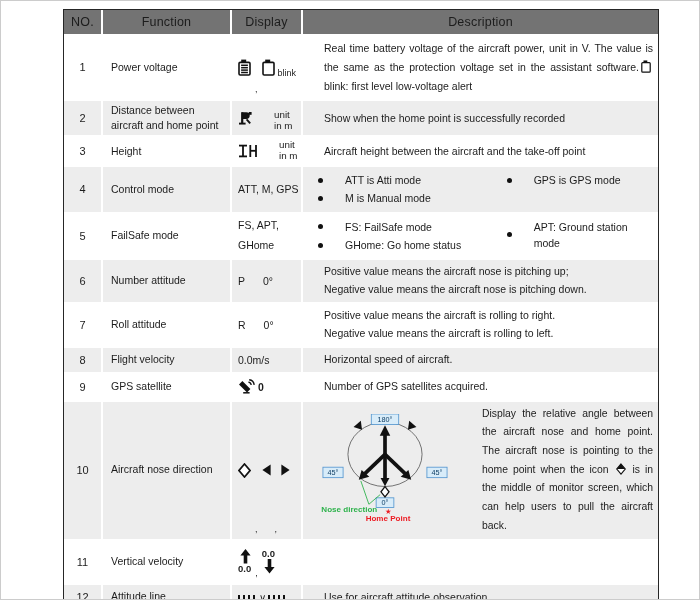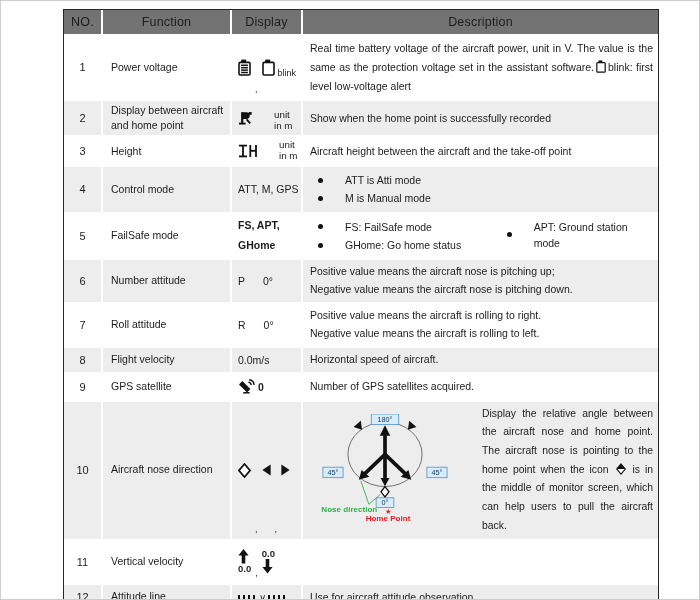--- a/index.html
+++ b/index.html
@@ -17,41 +17,41 @@
     gap:2px; margin-top:2px; background:#ffffff;
   }
   .trow.thead { margin-top:0; }
   .cell { background:#ffffff; display:flex; align-items:center; font-size:10.5px; min-height:var(--h,24px); box-sizing:border-box; }
   .gray .cell { background:#ededed; }
   .thead .cell { background:#737373; justify-content:center; font-size:12.5px; letter-spacing:.2px; }
   .c-no { justify-content:center; font-size:11px; }
   .c-fn { padding:2px 4px 2px 8px; line-height:1.45; }
   .c-disp { padding:2px 2px 2px 6px; gap:3px; }
   .c-desc { padding:3px 5px 3px 7px; line-height:1.55; }
-  .desc-block { width:100%; }
+  .desc-block { width:100%;margin-left:14px; }
   .just { text-align:justify; }
   .lh18 { line-height:1.8; }
   .lh17 { line-height:1.7; }
   .sub { font-size:9px; align-self:flex-end; margin-bottom:19px; }
   .unit { font-size:9.8px; align-self:flex-end; margin-bottom:2px; margin-left:19px; }
   .sep { font-size:9px; align-self:flex-end; margin:0 1px 3px 1px; }
   .bold { font-weight:bold; }
   .ic { flex:none; display:inline-block; vertical-align:middle; }
   .bullet-cols { display:grid; grid-template-columns:55% 45%; width:100%; align-items:start; }
   .bline { display:flex; align-items:center; margin:2px 0; }
   .dot { width:5px; height:5px; border-radius:50%; background:#111; margin:0 22px 0 8px; flex:none; }
   .vline { display:flex; align-items:center; gap:5px; margin:2px 0; }
-  .vv-col { display:flex; flex-direction:column; align-items:flex-start; line-height:1.1; }
+  .vv-col { display:flex; flex-direction:column; align-items:flex-end; line-height:1.1; }
   .vv-val { font-weight:bold; font-size:9.5px; }
   .tick { width:2px; height:5px; background:#111; margin-right:3px; display:inline-block; }
   .vmark { font-size:10px; margin:0 2px 0 1px; }
   .inline-ic { vertical-align:-2px; margin:0 2px; }
   .r10desc { display:flex; gap:22px; width:100%; align-items:center; }
   .figwrap { flex:none; }
-  .disp2 { line-height:1.9;font-weight:bold; }
+  .disp2 { line-height:1.9; }
   .pgap { display:inline-block; width:12px; }
 </style>
 </head>
 <body>
 
 <svg width="0" height="0" style="position:absolute" aria-hidden="true">
   <defs>
     <g id="bat-full">
       <rect x="3.2" y="0.6" width="5" height="2.8" fill="#111"></rect>
       <rect x="1" y="3.4" width="11" height="12.6" rx="1.2" fill="none" stroke="#111" stroke-width="1.6"></rect>
@@ -135,21 +135,21 @@
     </div>
     <div class="cell c-desc">
       <div class="desc-block just lh18"><span>Real time battery voltage of the aircraft power, unit in V. The value is the same as the protection voltage set in the assistant software.</span><svg class="ic inline-ic" width="10" height="13" viewBox="0 0 13 17">
             <use href="#bat-empty"></use>
           </svg><span>blink: first level low-voltage alert</span></div>
     </div>
   </div>
 
   <div class="trow gray" style="--h:30px">
     <div class="cell c-no">2</div>
-    <div class="cell c-fn">Display between aircraft and home point</div>
+    <div class="cell c-fn">Distance between aircraft and home point</div>
     <div class="cell c-disp">
       <svg class="ic" width="14" height="14" viewBox="0 0 14 14">
           <use href="#dist"></use>
         </svg>
       <span class="unit">unit in m</span>
     </div>
     <div class="cell c-desc">
         <div class="desc-block">Show when the home point is successfully recorded</div>
       </div>
   </div>
@@ -175,20 +175,26 @@
     <div class="cell c-desc">
       <div class="bullet-cols">
         <div>
           <div class="bline">
               <span class="dot"></span>
               <span>ATT is Atti mode</span>
             </div>
           <div class="bline">
               <span class="dot"></span>
               <span>M is Manual mode</span>
+            </div>
+        </div>
+        <div>
+          <div class="bline">
+              <span class="dot"></span>
+              <span>GPS is GPS mode</span>
             </div>
         </div>
       </div>
     </div>
   </div>
 
   <div class="trow" style="--h:44px">
     <div class="cell c-no">5</div>
     <div class="cell c-fn">FailSafe mode</div>
     <div class="cell c-disp">

